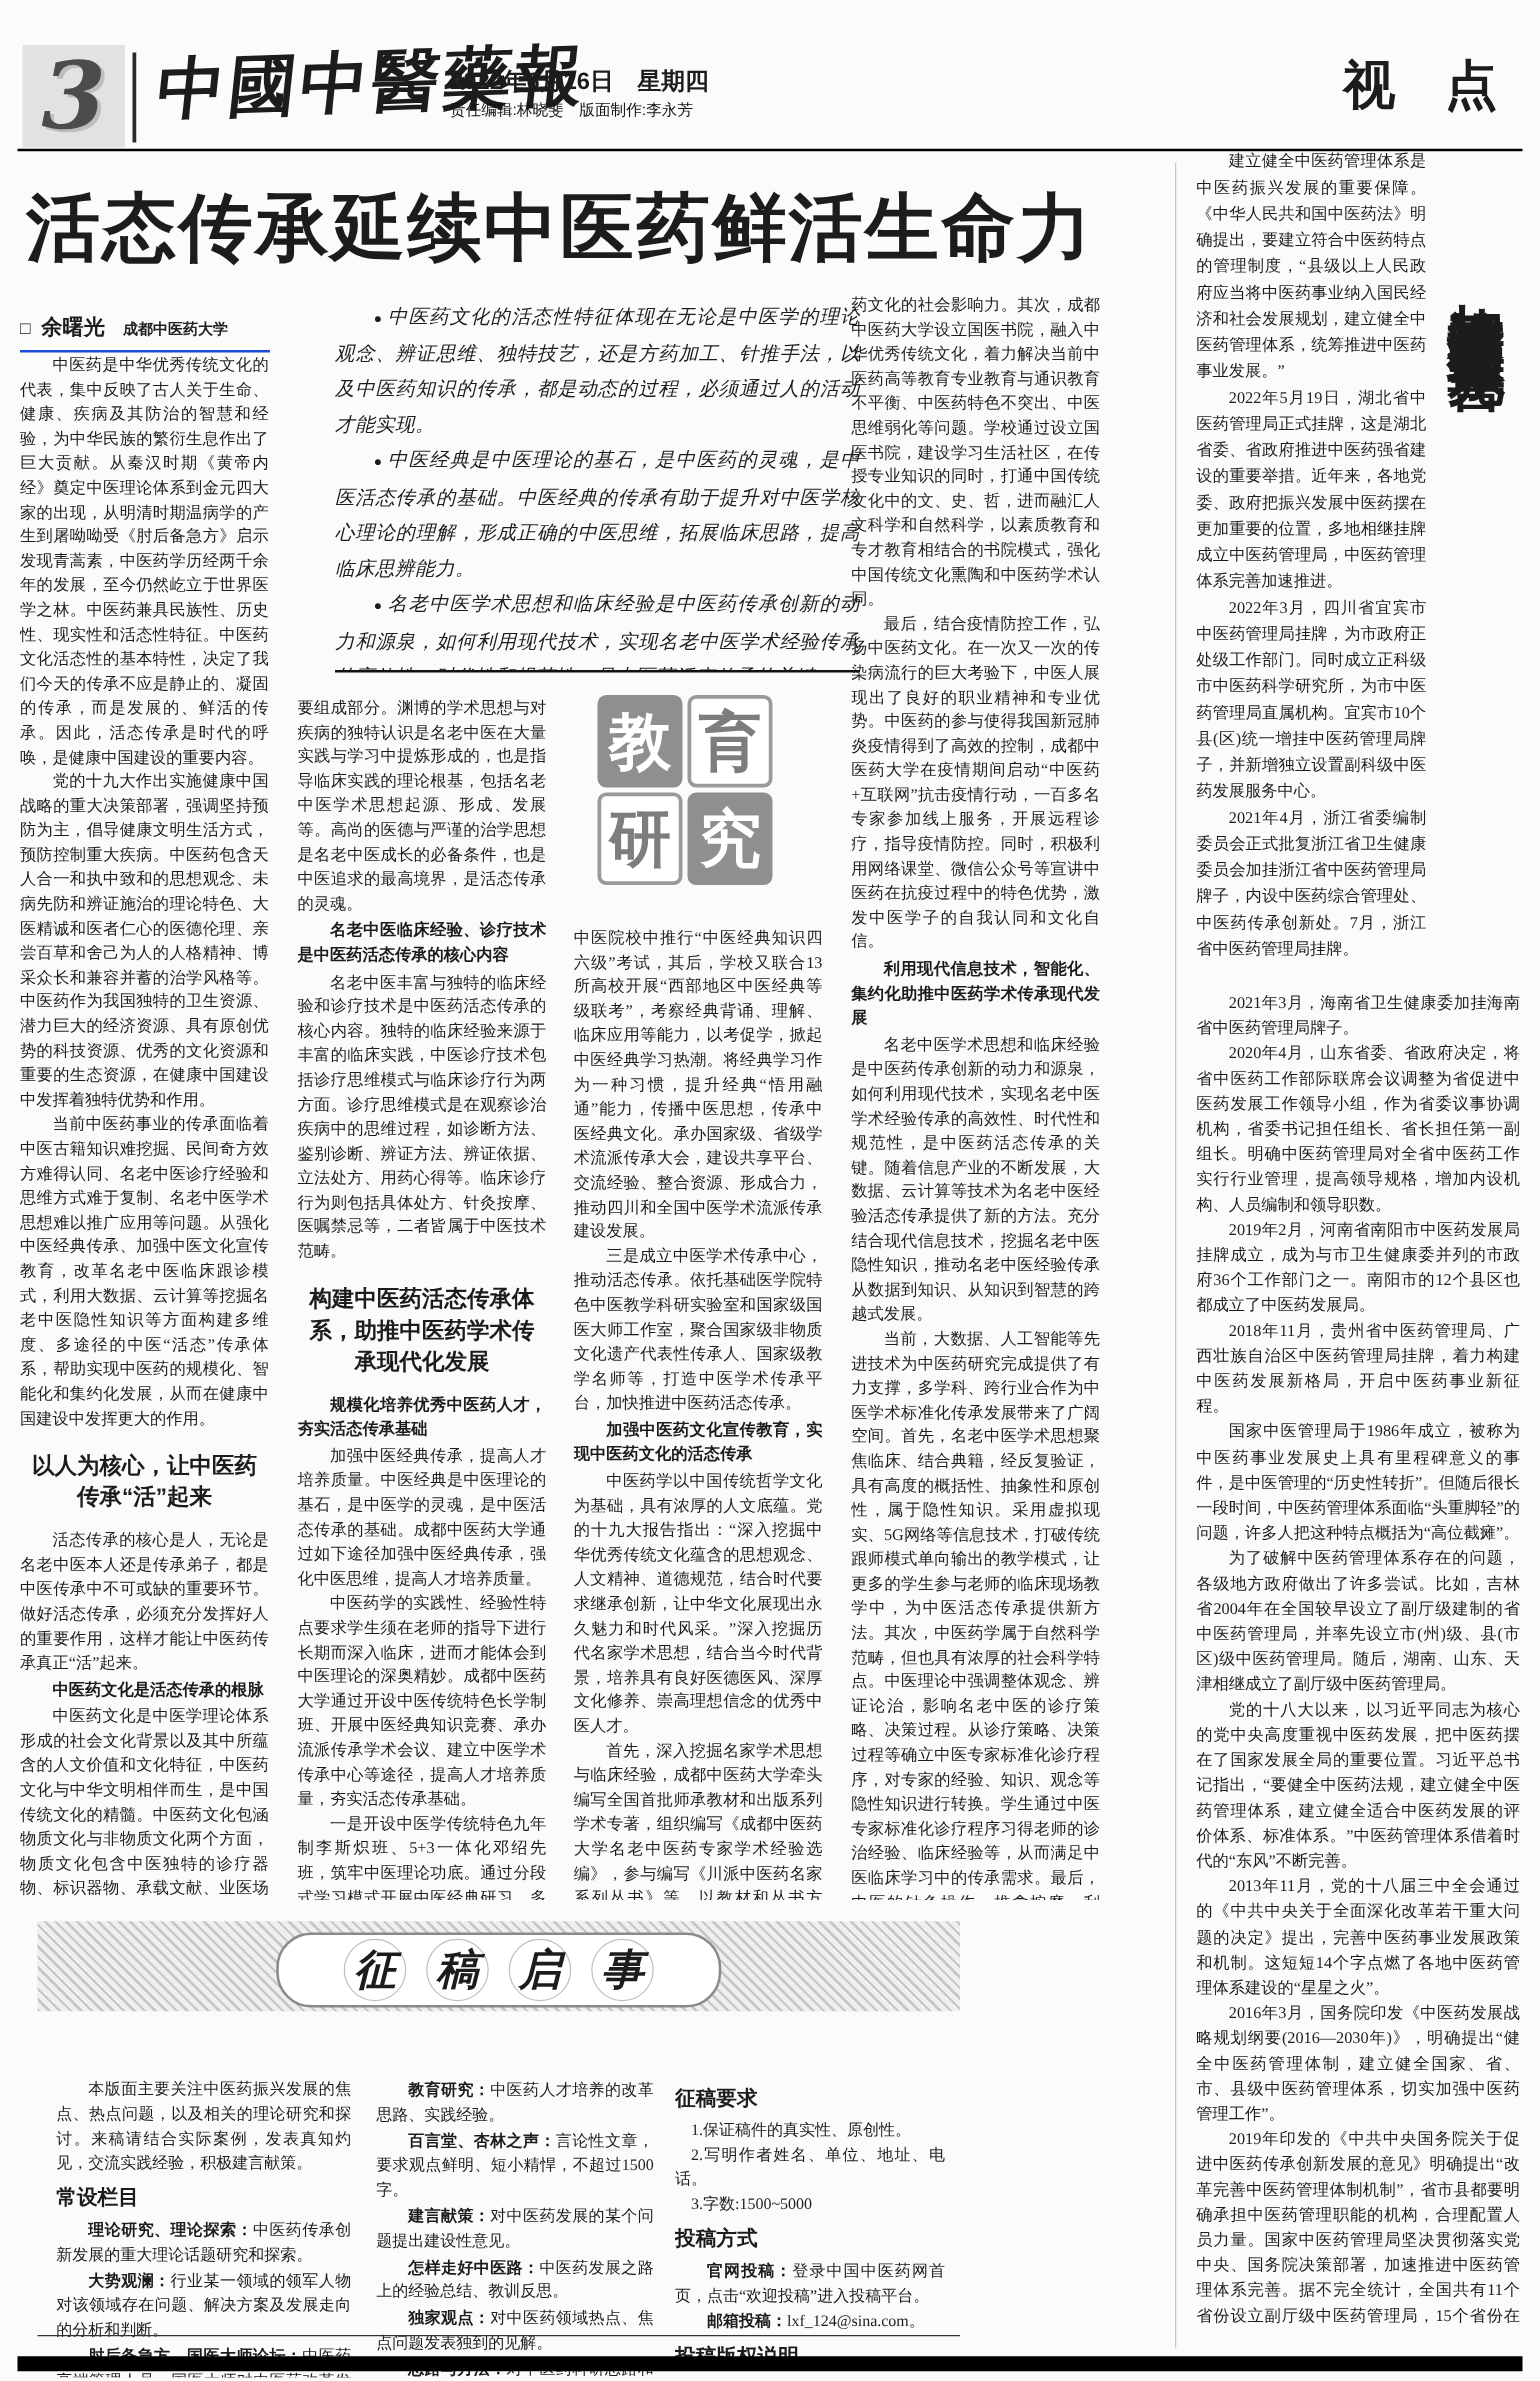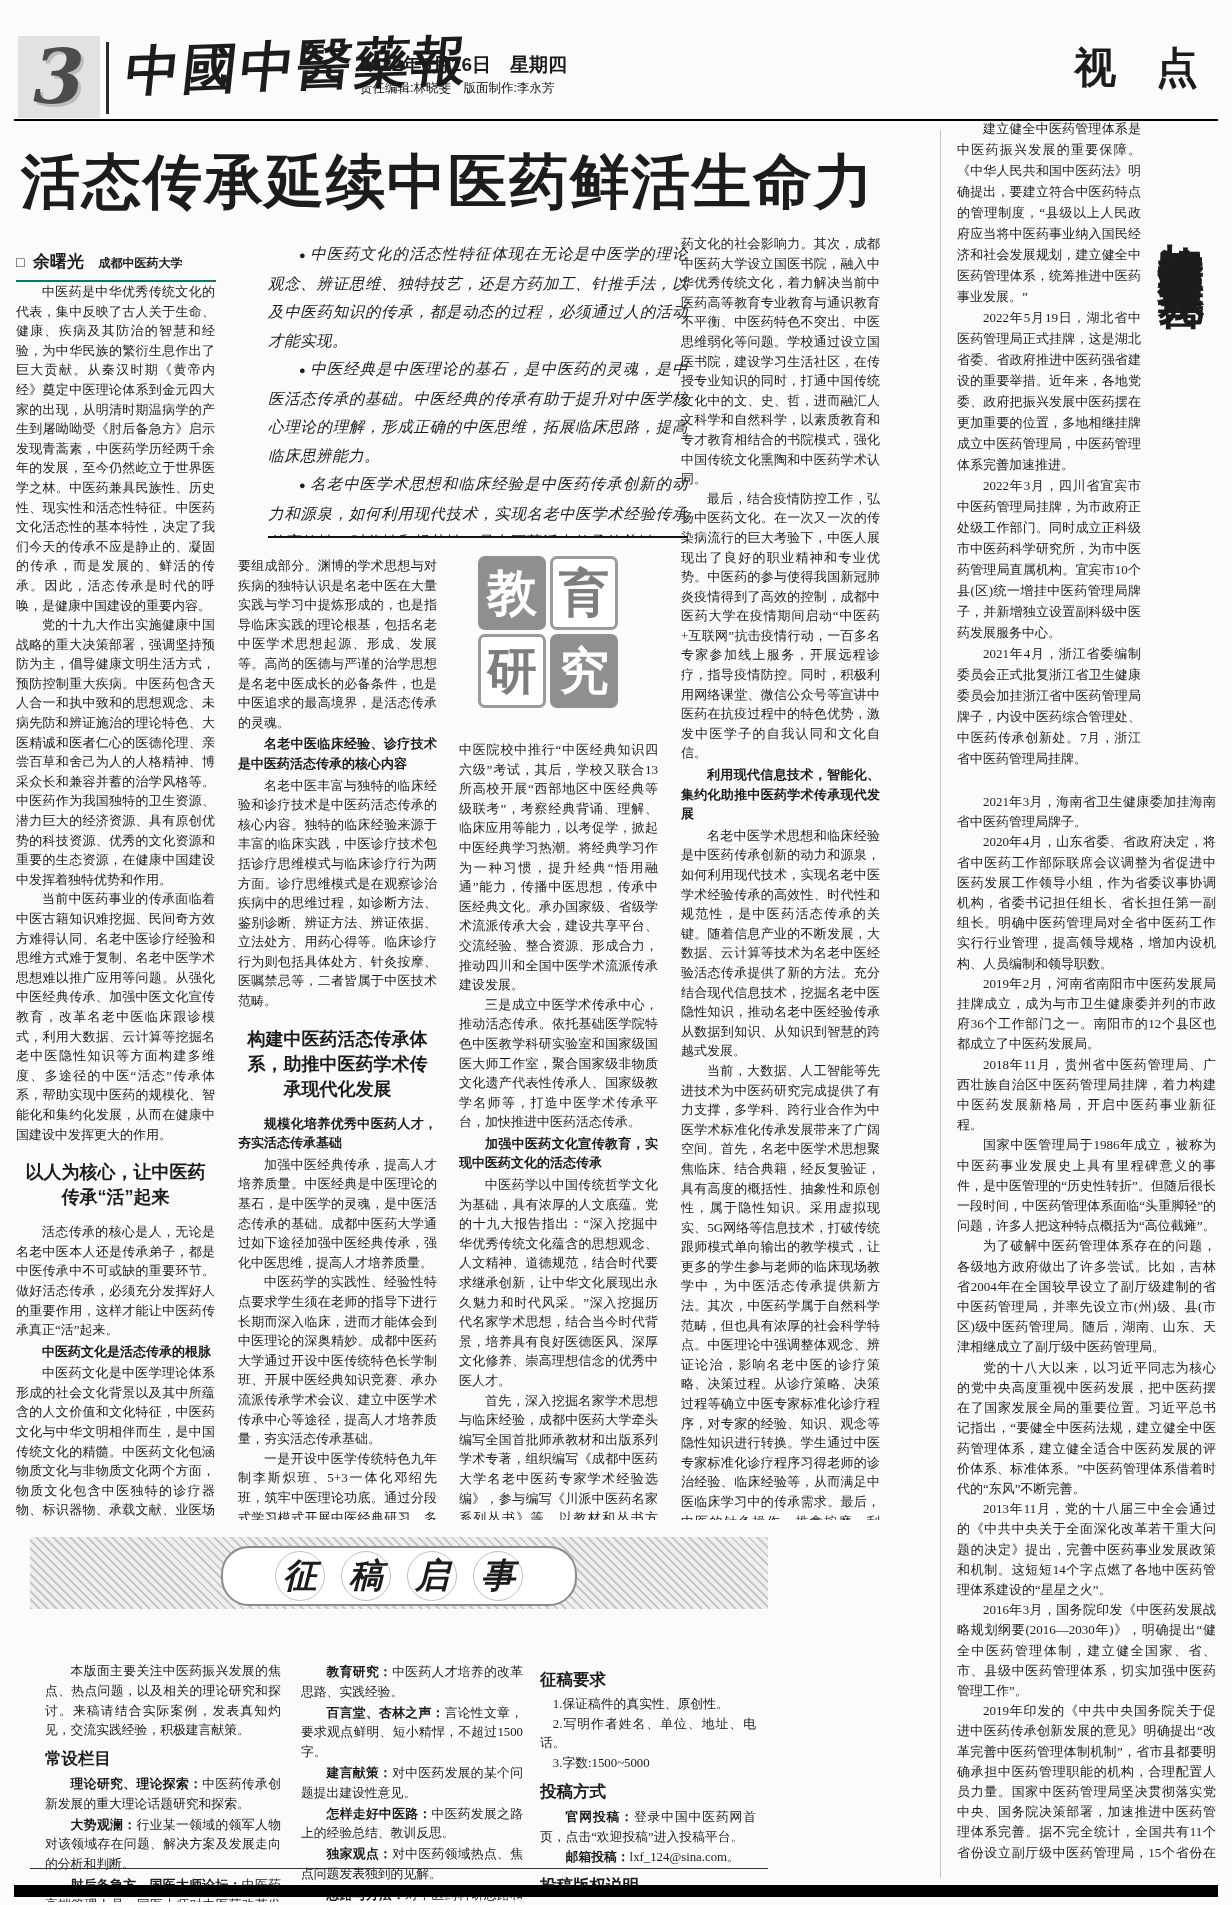--- a/index.html
+++ b/index.html
@@ -19,21 +19,21 @@
   .editors{position:absolute;left:360px;top:80px;font-size:12.5px;color:#111;
            font-family:"Liberation Sans",sans-serif;}
   .section-title{position:absolute;right:20px;top:40px;font-size:42px;font-weight:900;
                  font-family:"Liberation Sans",sans-serif;letter-spacing:14px;}
   .header-rule{position:absolute;left:14px;top:119px;width:1204px;height:2px;background:#000;}
   .gutter{position:absolute;left:940px;top:130px;width:1px;height:1748px;background:#c5c5c5;}
 
   
   .headline{position:absolute;left:16px;top:144px;width:864px;font-size:59px;line-height:1.3;
             font-weight:900;font-family:"Liberation Sans",sans-serif;text-align:center;letter-spacing:2px;}
-  .authorline{position:absolute;left:16px;top:250px;width:200px;border-bottom:2px solid #0f766e;
+  .authorline{position:absolute;left:16px;top:250px;width:200px;border-bottom:2px solid #1d4ed8;
               padding-bottom:7px;font-family:"Liberation Sans",sans-serif;}
   .author-box{font-size:14px;margin-right:4px;}
   .author-name{font-size:17px;font-weight:700;margin-right:10px;}
   .author-affil{font-size:12px;font-weight:700;color:#222;}
 
   .summary{position:absolute;left:238px;top:240px;width:420px;height:296px;overflow:hidden;
            border-bottom:2px solid #111;font-size:15.5px;line-height:28.5px;letter-spacing:.5px;
            text-align:justify;font-style:italic;margin-left:30px;}
   .summary .it{text-indent:2em;}
   .summary .it::before{content:"● ";font-size:11px;font-style:normal;}

